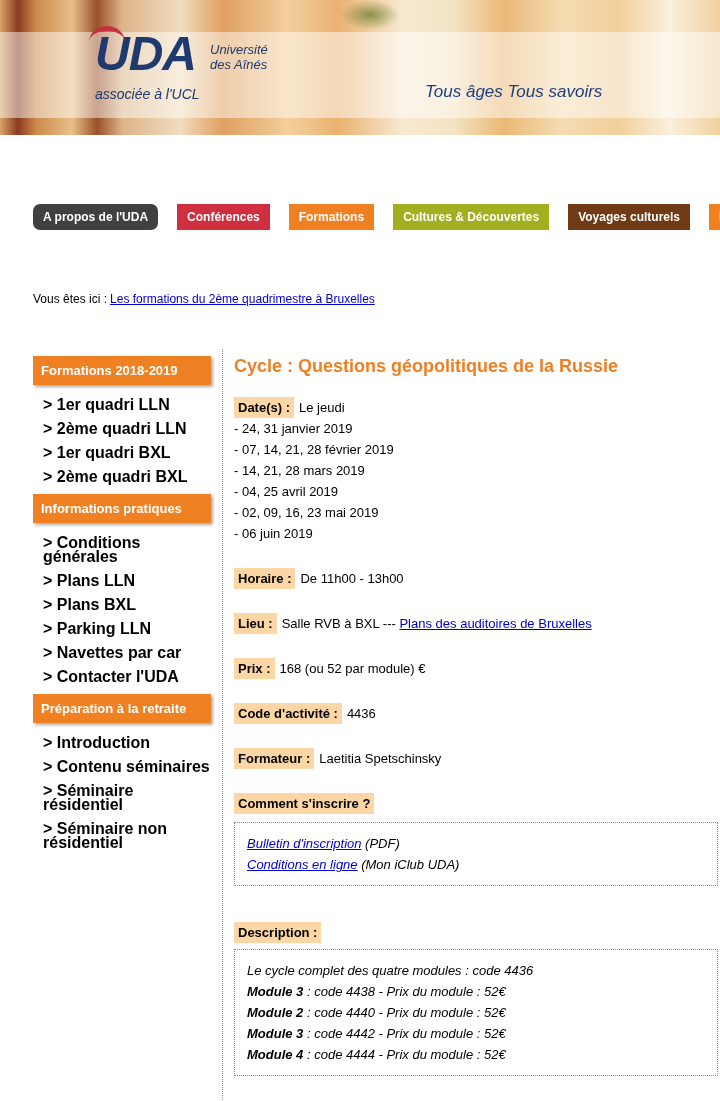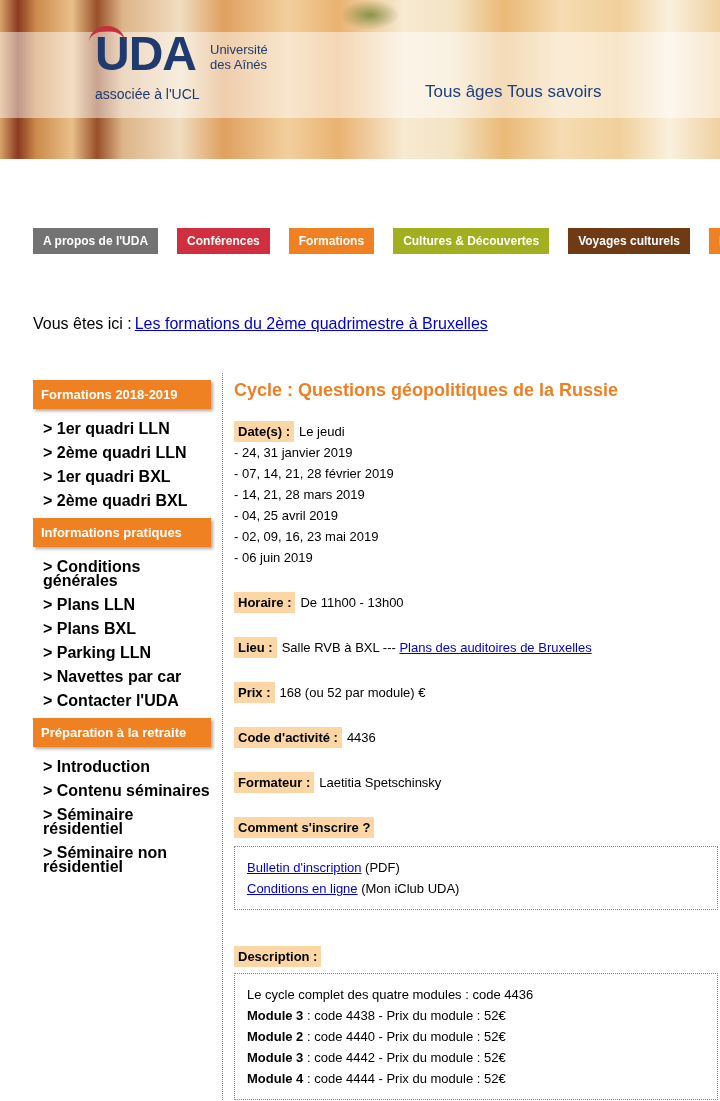--- a/index.html
+++ b/index.html
@@ -5,26 +5,27 @@
   * { margin:0; padding:0; box-sizing:border-box; }
   html,body { width:720px; }
   body {
     height:1101px; overflow:hidden; background:#fff;
     font-family:"Liberation Sans", sans-serif; color:#000;
   }
   a { color:#0000cc; text-decoration:underline; cursor:pointer; }
 
   
   .header {
-    position:relative; height:159px; overflow:hidden;
+    position:relative; height:135px; overflow:hidden;
     background:linear-gradient(90deg,
       #d9a468 0%, #8a3a20 2.5%, #cc8a4a 5%, #e9c08a 10%, #99502a 13.5%,
       #ddb488 17%, #f0ddc0 25%, #e0a060 31%, #f2cf9d 40%, #eab272 47%,
       #f7ead2 56%, #f4e3c4 63%, #eab977 70%, #f5dcb2 78%, #f1cf9b 86%,
       #faf0dd 93%, #f0d0a0 100%);
+    font-style:italic;
   }
   .header::before {
     content:''; position:absolute; left:0; right:0; top:32px; height:86px;
     background:rgba(255,255,255,0.48);
   }
   .header::after {
     content:''; position:absolute; left:340px; top:0; width:60px; height:30px;
     background:radial-gradient(ellipse at center, rgba(105,125,45,0.75), rgba(105,125,45,0) 70%);
   }
   .logo { position:absolute; left:95px; top:30px; z-index:2; }
@@ -50,21 +51,21 @@
   .nav {
     display:flex; flex-wrap:nowrap; gap:19px;
     margin:69px 0 0 33px; width:max-content;
   }
   .nav-btn {
     display:inline-block; padding:6px 10px; white-space:nowrap;
     color:#fff; font-size:12px; font-weight:bold; text-decoration:none;
   }
 
   
-  .breadcrumb { margin:62px 0 0 33px; font-size:16px; line-height:15px; }
+  .breadcrumb { margin:62px 0 0 33px; font-size:12px; line-height:15px; }
   .breadcrumb a { margin-left:3px; }
 
   
   .main { display:flex; align-items:stretch; margin:42px 0 0 33px; min-height:756px; }
   .sidebar { width:178px; flex-shrink:0; padding-top:7px; }
   .divider { border-left:1px dotted #888; margin:0 11px; }
   .content { flex:1; padding:6px 2px 0 0; font-size:13px; }
 
   
   .side-header {
@@ -84,42 +85,42 @@
   .fields { margin-top:20px; }
   .row { line-height:21px; margin-bottom:24px; }
   .row-tight { margin-bottom:8px; }
   .row-desc { margin-bottom:6px; }
   .hl {
     background:#fcd6a4; font-weight:bold; padding:3px 4px; margin-right:5px;
   }
   .line { line-height:21px; }
   .dates-block { margin-bottom:24px; }
   .dotted-box {
-    border:1px dotted #888; padding:10px 12px; margin-bottom:36px;
+    border:1px dotted #888; padding:10px 12px; margin-bottom:36px;font-style:italic;
   }
   .dotted-box .line { line-height:21px; }
   .b { font-weight:bold; }
 </style>
 </head>
 <body>
 
 <div class="header">
   <div class="logo">
     <div class="logo-top">
       <span class="logo-swoosh"></span>
       <span class="logo-acronym">UDA</span>
       <span class="logo-subtitle">Université des Aînés</span>
     </div>
     <div class="logo-assoc">associée à l'UCL</div>
   </div>
   <div class="tagline">Tous âges Tous savoirs</div>
 </div>
 
 <div class="nav">
-  <a class="nav-btn" style="background-color: #737373;">A propos de l'UDA</a>
+  <a class="nav-btn" style="background-color: #404040; border-radius: 7px;">A propos de l'UDA</a>
   <a class="nav-btn" style="background-color: rgb(208, 47, 63);">Conférences</a>
   <a class="nav-btn" style="background-color: rgb(240, 129, 34);">Formations</a>
   <a class="nav-btn" style="background-color: rgb(162, 175, 30);">Cultures &amp; Découvertes</a>
   <a class="nav-btn" style="background-color: rgb(111, 58, 20);">Voyages culturels</a>
   <a class="nav-btn" style="background-color: rgb(240, 129, 34);">Préparation à la retraite</a>
 </div>
 
 <div class="breadcrumb">
   <span>Vous êtes ici :</span><a>Les formations du 2ème quadrimestre à Bruxelles</a>
 </div>

